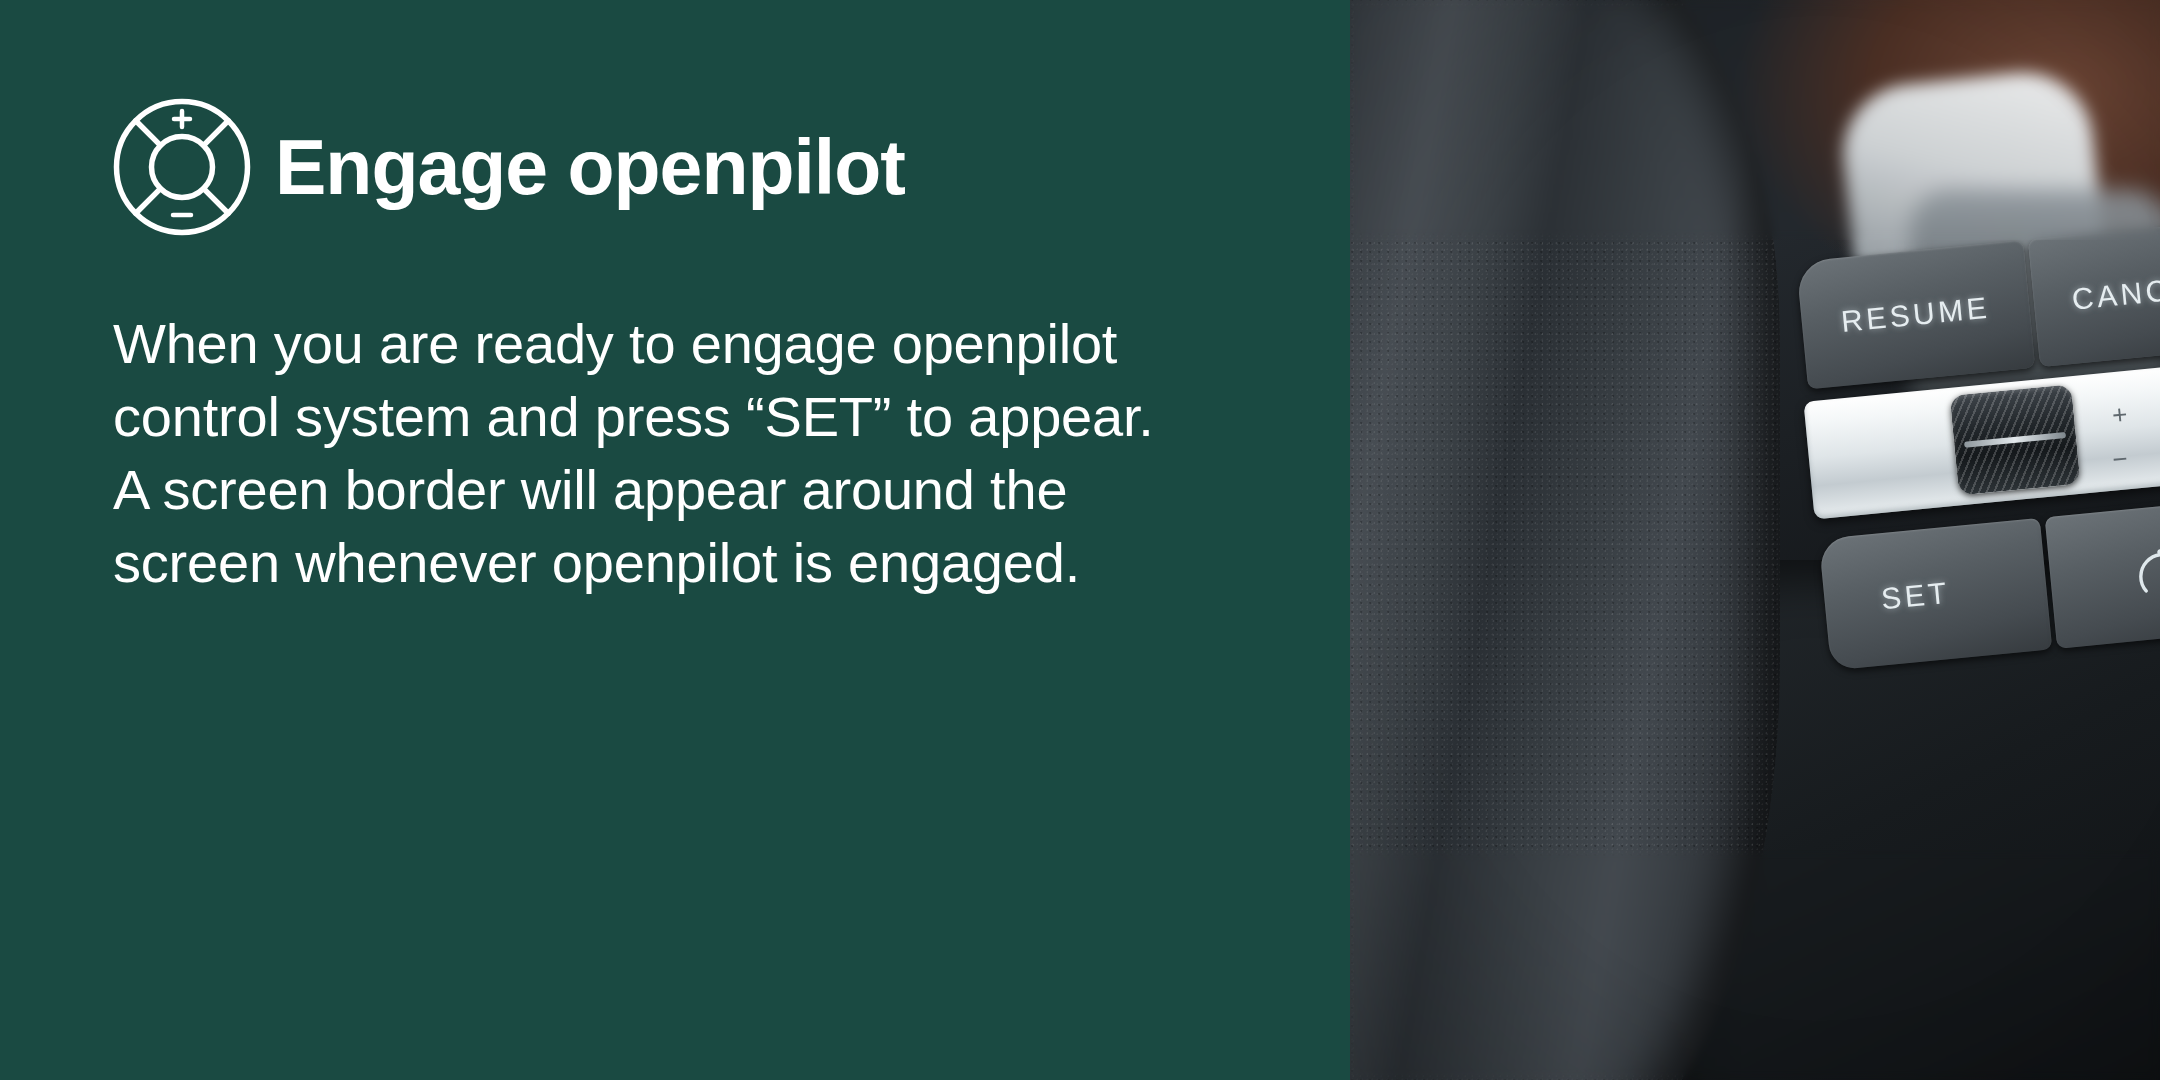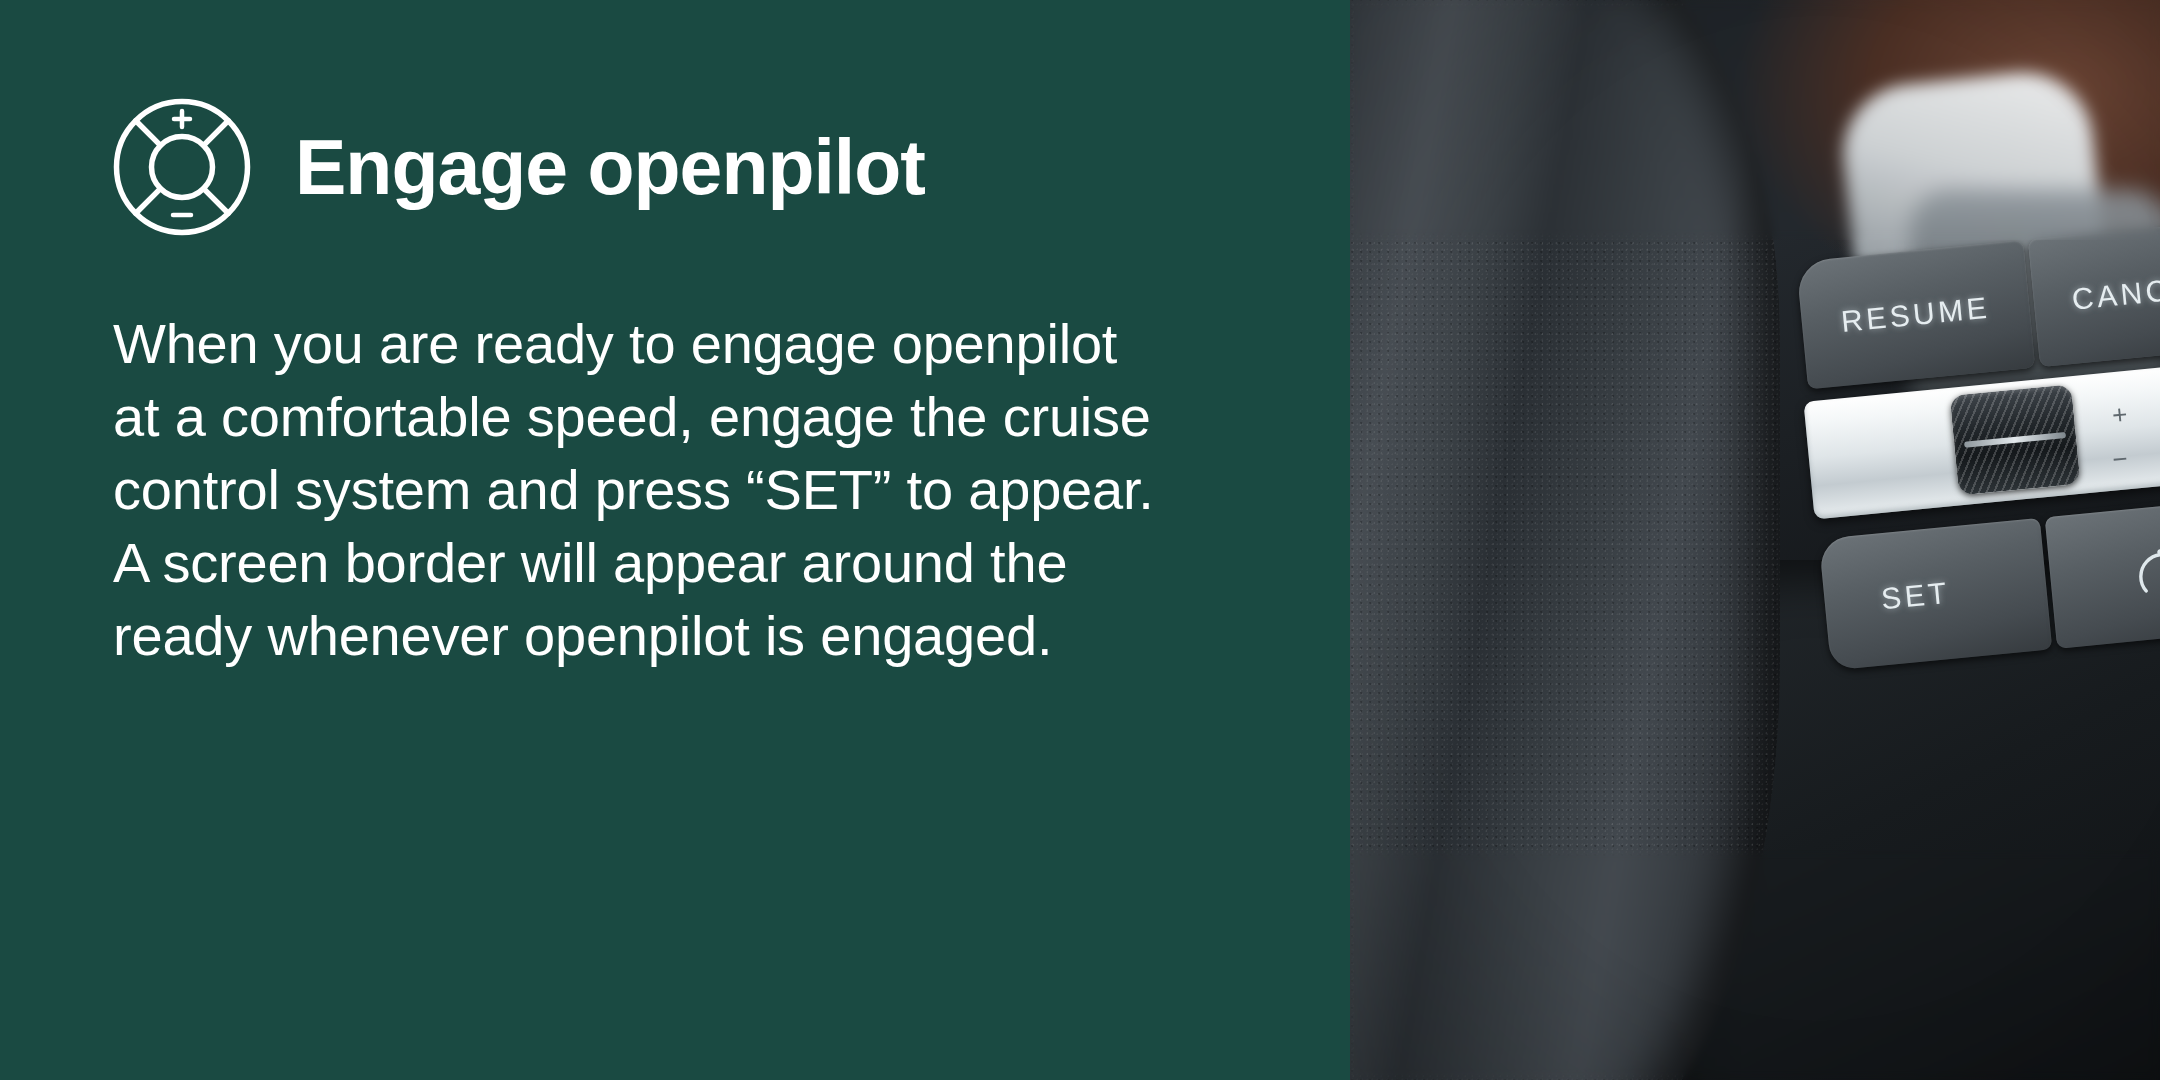--- a/index.html
+++ b/index.html
@@ -24,21 +24,21 @@
     width:1350px; height:1080px;
     background:#1a4a42;
     flex:0 0 1350px;
   }
 
   .header-row {
     position:absolute;
     left:113px; top:98px;
     display:flex;
     align-items:center;
-    gap:44px;
+    gap:24px;
   }
 
   .cruise-icon { width:138px; height:138px; display:block; flex:0 0 138px; }
 
   .page-title {
     color:#ffffff;
     font-size:77px;
     font-weight:bold;
     letter-spacing:-1.0px;
     line-height:1;
@@ -266,24 +266,23 @@
           <line x1="69" y1="13" x2="69" y2="29" stroke-width="4.5"></line>
           <line x1="61" y1="21" x2="77" y2="21" stroke-width="4.5"></line>
           <line x1="60" y1="117" x2="78" y2="117" stroke-width="4.5"></line>
         </svg>
       </span>
       <h1 class="page-title">Engage openpilot</h1>
     </div>
 
     <div class="body-copy">
       <p>When you are ready to engage openpilot</p>
-      <p>at a comfortable speed, engage the cruise</p>
       <p>control system and press “SET” to appear.</p>
       <p>A screen border will appear around the</p>
-      <p>ready whenever openpilot is engaged.</p>
+      <p>screen whenever openpilot is engaged.</p>
     </div>
 
   </section>
 
   <section class="panel-right">
 
     <div class="photo-bg"></div>
 
     <div class="paddle"></div>
     <div class="paddle-shadow"></div>

